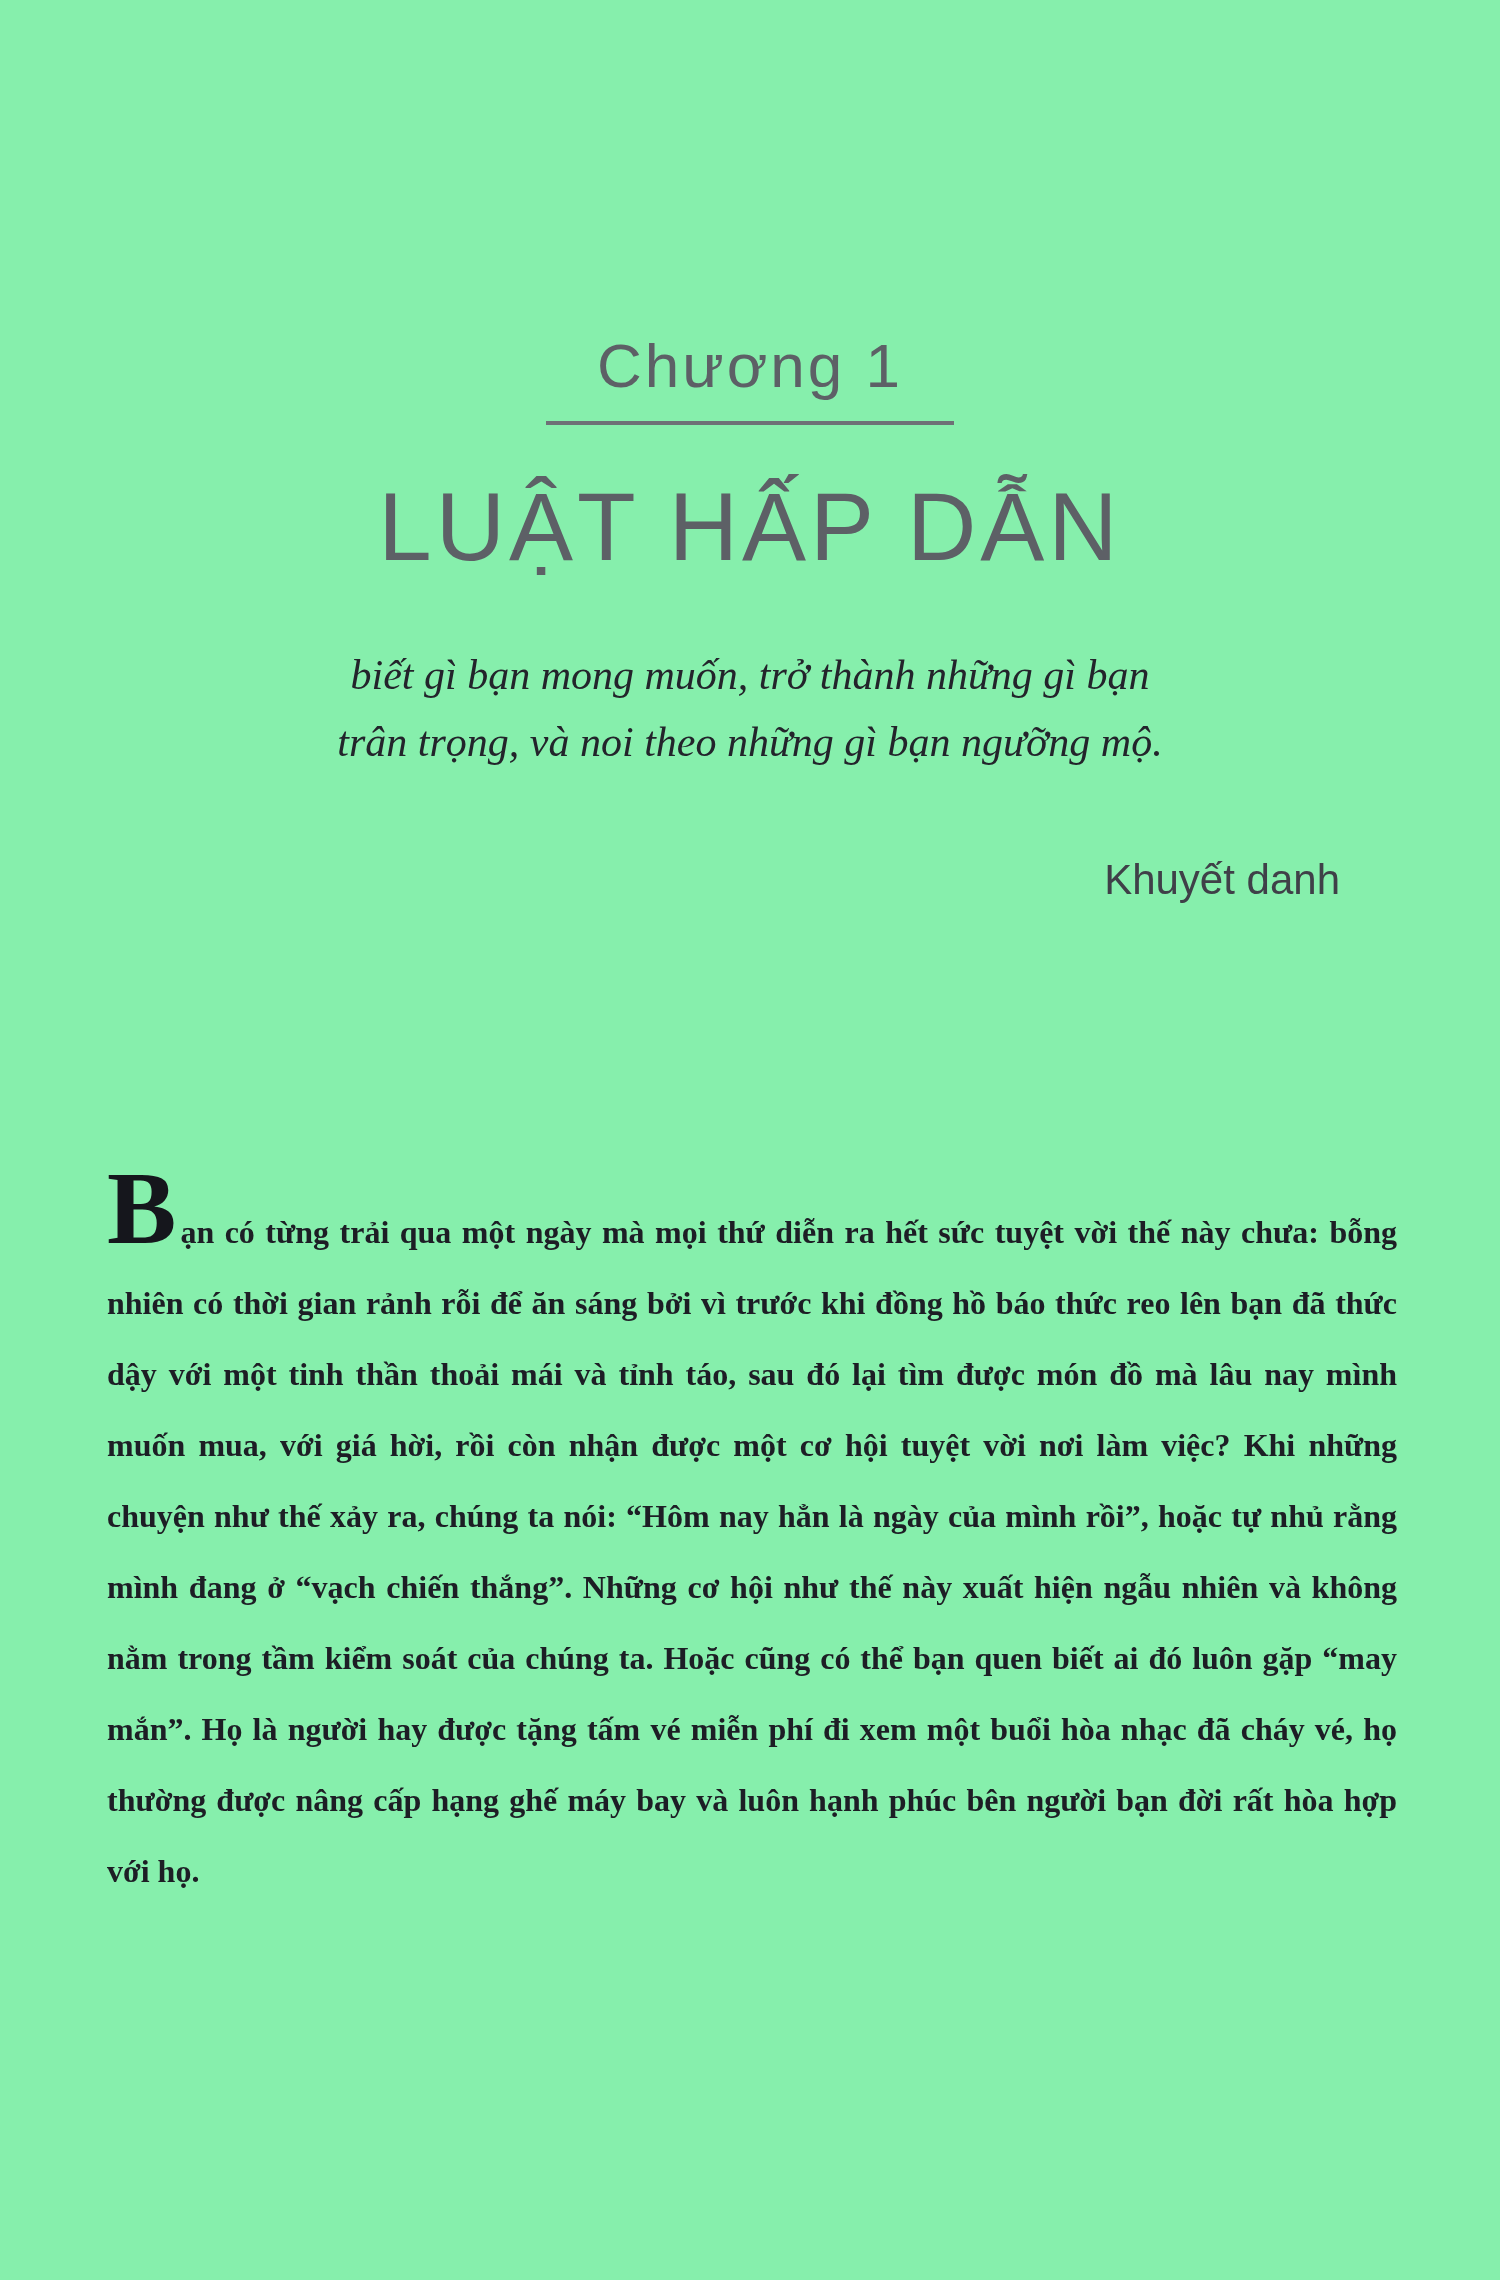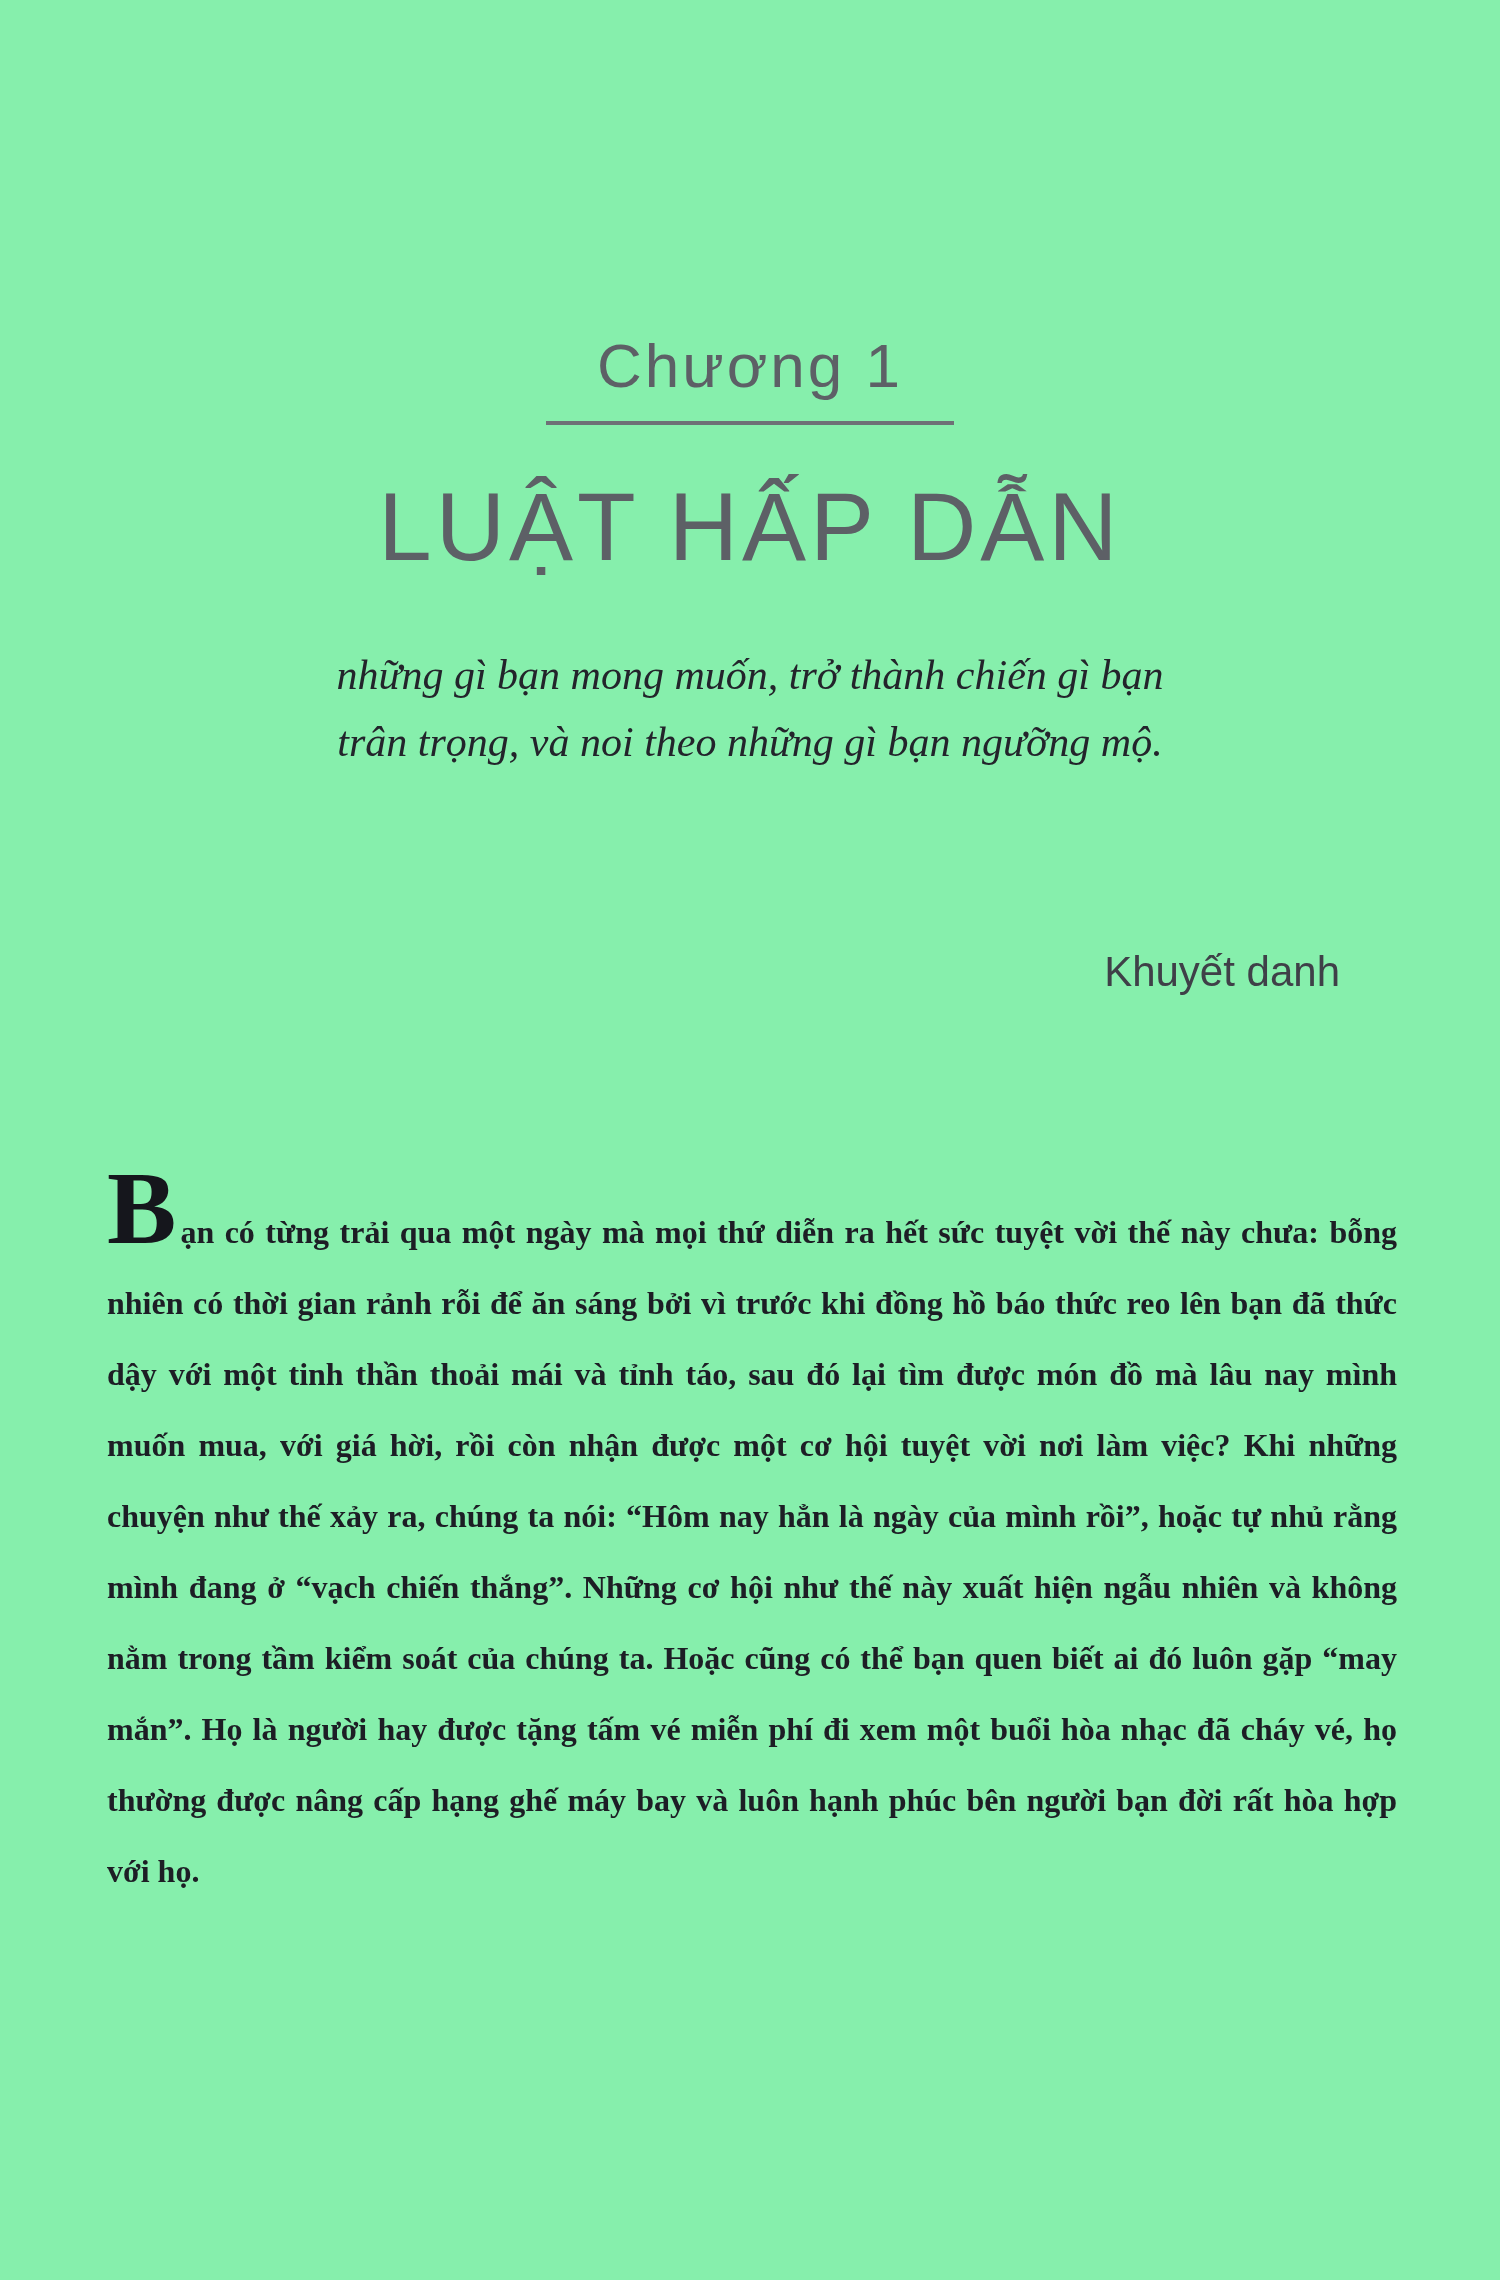--- a/index.html
+++ b/index.html
@@ -52,21 +52,21 @@
     width: 100%;
     text-align: center;
     font-family: "Liberation Serif", serif;
     font-style: italic;
     font-size: 42px;
     line-height: 67px;
     color: #23242b;
   }
   .epigraph-attribution {
     position: absolute;
-    top: 948px;
+    top: 856px;
     right: 160px;
     font-family: "Liberation Sans", sans-serif;
     font-size: 42px;
     color: #3f4048;
   }
   .body-paragraph {
     position: absolute;
     top: 1140px;
     left: 107px;
     width: 1290px;
@@ -89,21 +89,21 @@
 
 <div class="page">
 
   <div class="chapter-label">Chương 1</div>
 
   <div class="chapter-underline"></div>
 
   <div class="page-title">LUẬT HẤP DẪN</div>
 
   <div class="epigraph">
-    <div>những gì bạn mong muốn, trở thành chiến gì bạn</div>
+    <div>biết gì bạn mong muốn, trở thành những gì bạn</div>
     <div>trân trọng, và noi theo những gì bạn ngưỡng mộ.</div>
   </div>
 
   <div class="epigraph-attribution">Khuyết danh</div>
 
   <p class="body-paragraph">Bạn có từng trải qua một ngày mà mọi thứ diễn ra hết sức tuyệt vời thế này chưa: bỗng nhiên có thời gian rảnh rỗi để ăn sáng bởi vì trước khi đồng hồ báo thức reo lên bạn đã thức dậy với một tinh thần thoải mái và tỉnh táo, sau đó lại tìm được món đồ mà lâu nay mình muốn mua, với giá hời, rồi còn nhận được một cơ hội tuyệt vời nơi làm việc? Khi những chuyện như thế xảy ra, chúng ta nói: “Hôm nay hẳn là ngày của mình rồi”, hoặc tự nhủ rằng mình đang ở “vạch chiến thắng”. Những cơ hội như thế này xuất hiện ngẫu nhiên và không nằm trong tầm kiểm soát của chúng ta. Hoặc cũng có thể bạn quen biết ai đó luôn gặp “may mắn”. Họ là người hay được tặng tấm vé miễn phí đi xem một buổi hòa nhạc đã cháy vé, họ thường được nâng cấp hạng ghế máy bay và luôn hạnh phúc bên người bạn đời rất hòa hợp với họ.</p>
 
 </div>
 
 </body></html>

